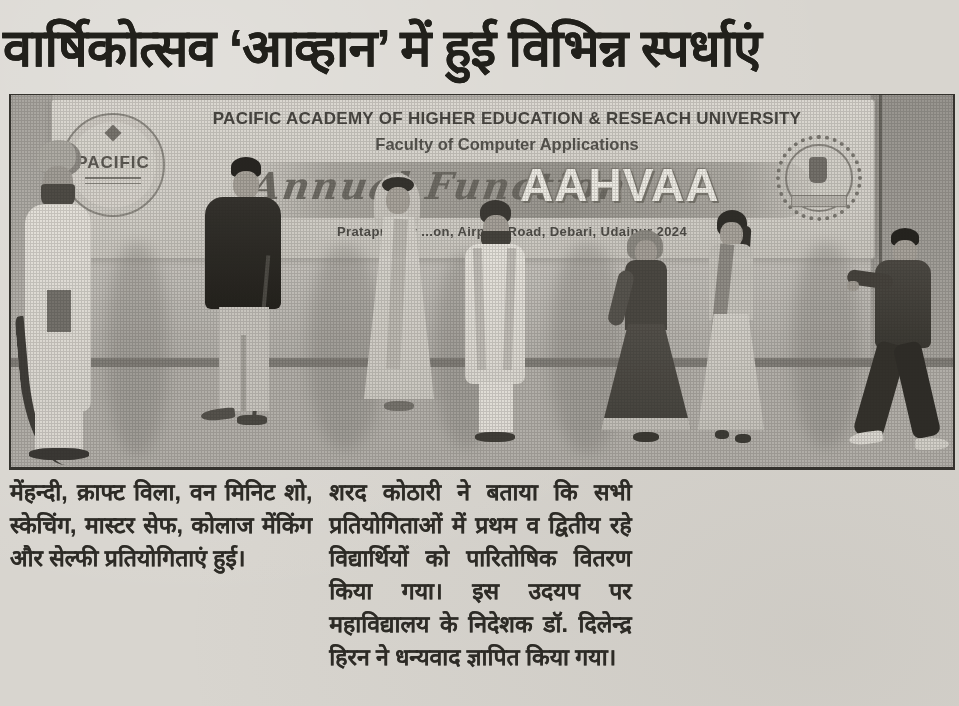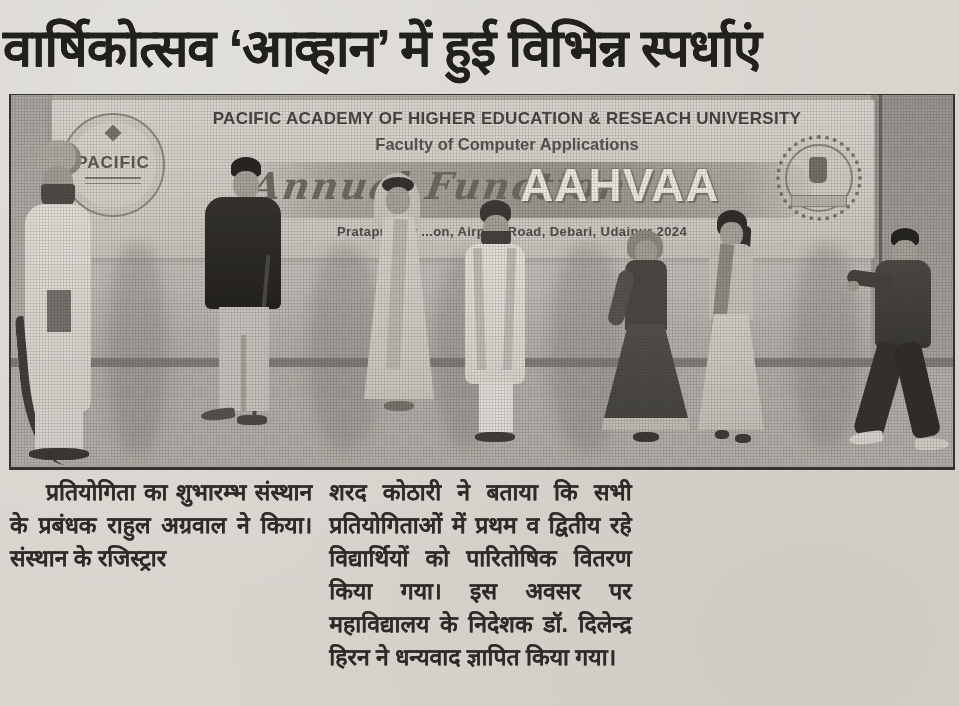--- a/index.html
+++ b/index.html
@@ -295,20 +295,20 @@
         <div class="legB"></div>
       <div class="shoeF"></div>
         <div class="shoeB"></div>
     </div>
 
     <div class="grain"></div>
   </div>
 
   <div class="article">
     <div class="col">
-      <p class="indent">प्रतियोगिता का शुभारम्भ संस्थान के प्रबंधक राहुल अग्रवाल ने किया। संस्थान के रजिस्ट्रार</p>
+      <p>मेंहन्दी, क्राफ्ट विला, वन मिनिट शो, स्केचिंग, मास्टर सेफ, कोलाज मेंकिंग और सेल्फी प्रतियोगिताएं हुई।</p>
     </div>
     <div class="col">
-      <p>शरद कोठारी ने बताया कि सभी प्रतियोगिताओं में प्रथम व द्वितीय रहे विद्यार्थियों को पारितोषिक वितरण किया गया। इस अवसर पर महाविद्यालय के निदेशक डॉ. दिलेन्द्र हिरन ने धन्यवाद ज्ञापित किया गया।</p>
+      <p>शरद कोठारी ने बताया कि सभी प्रतियोगिताओं में प्रथम व द्वितीय रहे विद्यार्थियों को पारितोषिक वितरण किया गया। इस उदयप पर महाविद्यालय के निदेशक डॉ. दिलेन्द्र हिरन ने धन्यवाद ज्ञापित किया गया।</p>
     </div>
   </div>
 
 </div>
 
 </body></html>

